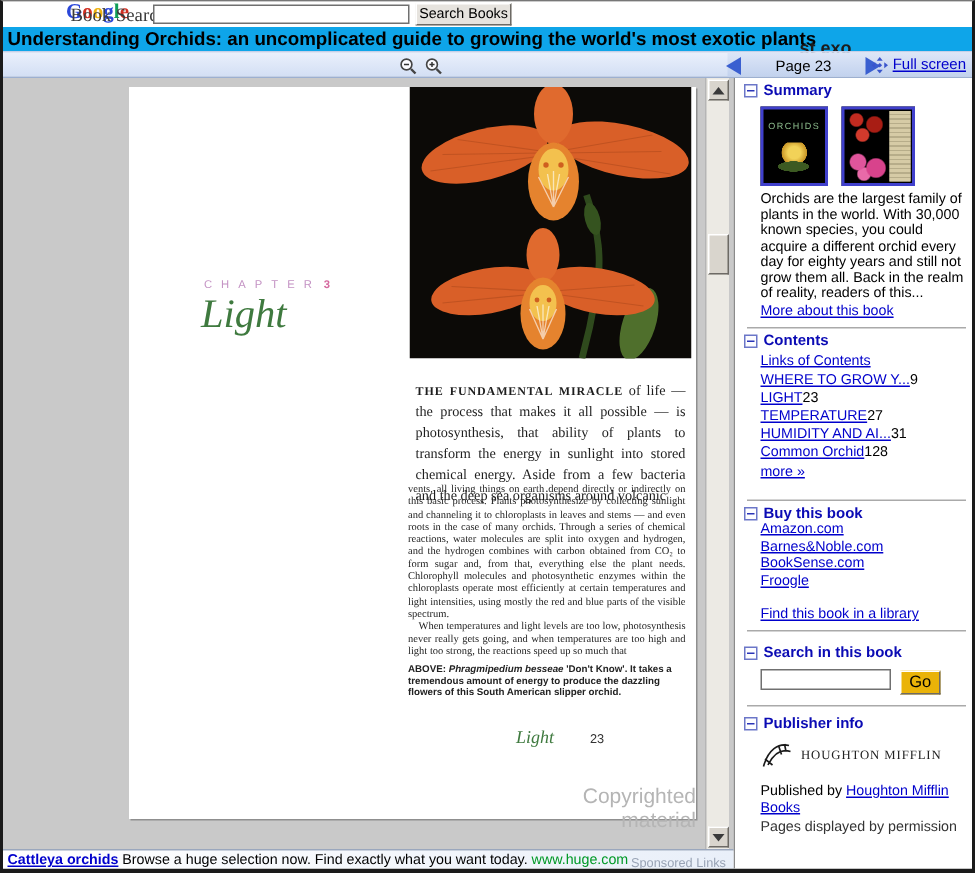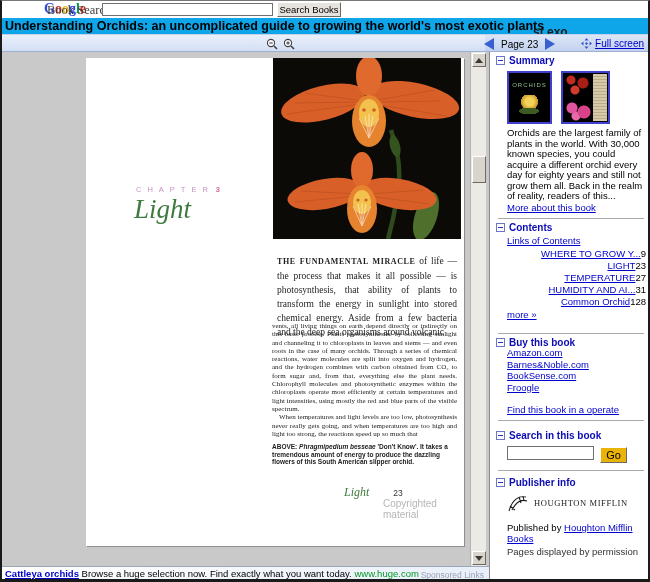--- a/index.html
+++ b/index.html
@@ -25,21 +25,21 @@
   
   .toolbar { position:absolute; top:33px; left:0; width:100%; height:18px;
              background:linear-gradient(#eaf0fc,#d3dff4); border-top:1px solid #c6d0e8; border-bottom:1px solid #9db0d0; }
   .toolbar-right-bg { position:absolute; right:0; top:0; bottom:0; width:163px; background:linear-gradient(#dde6f7,#c2d2ee); }
   .zoomico { position:absolute; top:3px; width:12px; height:12px; cursor:pointer; }
   .zo { left:264px; } .zi { left:281px; }
   .pagenav { position:absolute; left:482px; top:2px; height:14px; display:flex; align-items:center; }
   .tri { width:0; height:0; cursor:pointer; }
   .tri-left { border-right:10px solid #3a5fd0; border-top:6px solid transparent; border-bottom:6px solid transparent; }
   .tri-right { border-left:10px solid #3a5fd0; border-top:6px solid transparent; border-bottom:6px solid transparent; }
-  .page-label { font-size:10px; color:#000; margin:0 7px; }
+  .page-label { font-size:10px; color:#000; margin:0 23px; }
   .fullscreen { position:absolute; right:4px; top:3px; display:flex; align-items:center; gap:3px; }
   .fullscreen a { font-size:10px; color:#0000cc; text-decoration:underline; cursor:pointer; }
 
   
   .viewer { position:absolute; top:51px; left:0; width:487px; height:514px; background:#c9c9c9; overflow:hidden; }
   .page { position:absolute; left:84px; top:6px; width:378px; height:488px; background:#fff; box-shadow:1px 1px 0 #8f8f8f; }
 
   .chapter-line { position:absolute; left:50px; top:127px; font-size:7.5px; color:#c493c4; letter-spacing:6px; }
   .chapter-num { color:#d5699f; font-weight:bold; letter-spacing:0; margin-left:2px; }
   .chapter-title { position:absolute; left:48px; top:136px; font-family:"Liberation Serif",serif; font-style:italic; font-size:27px; color:#3f7a3f; }
@@ -50,21 +50,21 @@
           font-size:9.5px; line-height:14px; color:#1e1e1e; text-align:justify; }
   .lead .sc { font-weight:bold; font-size:8px; letter-spacing:0.6px; }
   .bodytext { position:absolute; left:186px; top:264px; width:185px; font-family:"Liberation Serif",serif;
               font-size:7px; line-height:8.3px; color:#222; text-align:justify; }
   .bodytext p+p { text-indent:7px; }
   .caption { position:absolute; left:186px; top:385px; width:178px; font-size:6.5px; line-height:7.6px; color:#222; font-weight:bold; }
   .caption .sp { font-style:italic; }
   .footer-light { position:absolute; left:258px; top:424px; }
   .footer-light .fl { font-family:"Liberation Serif",serif; font-style:italic; font-size:12px; color:#3f7a3f; }
   .footer-light .fp { font-size:8.5px; color:#333; margin-left:24px; }
-  .copyright { position:absolute; left:297px; top:440px; font-size:10px; color:#b5b5b5; }
+  .copyright { position:absolute; left:297px; top:464px; font-size:14px; color:#b5b5b5;text-align:right; }
 
   
   .sbar { position:absolute; left:468px; top:0; width:16px; height:514px; background:#eceae4; border-left:1px solid #b5b5b5; }
   .sb-btn { position:absolute; left:1px; width:14px; height:14px; background:#d9d5cd;
             border:1px solid; border-color:#fff #6d6a65 #6d6a65 #fff; display:flex; align-items:center; justify-content:center; cursor:pointer; }
   .sb-up { top:1px; } .sb-down { bottom:1px; }
   .sb-thumb { position:absolute; left:1px; top:104px; width:14px; height:27px; background:#d9d5cd;
               border:1px solid; border-color:#fff #6d6a65 #6d6a65 #fff; cursor:grab; }
   .arrow-up { width:0;height:0;border-bottom:5px solid #3a3a3a;border-left:4px solid transparent;border-right:4px solid transparent; }
   .arrow-down { width:0;height:0;border-top:5px solid #3a3a3a;border-left:4px solid transparent;border-right:4px solid transparent; }
@@ -96,21 +96,21 @@
   .t2-pinks { position:absolute; left:1px; top:27px; width:30px; height:21px;
               background:radial-gradient(circle at 8px 8px,#e0559c 5px,rgba(0,0,0,0) 6px),
                          radial-gradient(circle at 20px 12px,#d8438c 6px,rgba(0,0,0,0) 7px),
                          radial-gradient(circle at 12px 16px,#e86aa8 4px,rgba(0,0,0,0) 5px); }
 
   .summary-text { position:absolute; left:17px; top:76px; width:141px; line-height:10.5px; color:#000; }
   .summary-text a { display:inline-block; margin-top:1px; }
 
   .toc-link { position:absolute; left:17px; top:183px; }
   .toc-rows { position:absolute; left:17px; top:196px; width:139px; }
-  .toc-row { display:flex; justify-content:flex-end; height:12px; line-height:12px; }
+  .toc-row { display:flex; justify-content:flex-start; height:12px; line-height:12px; }
   .toc-page { color:#000; }
   .more-link1 { position:absolute; left:17px; top:257px; }
 
   .buy-links { position:absolute; left:17px; top:295px; line-height:11.5px; }
   .buy-links a { display:block; }
   .library-link { position:absolute; left:17px; top:352px; }
 
   .sis-input { position:absolute; left:17px; top:394px; width:87px; height:14px; border:1px solid #707070; font-size:9px; padding:0 2px; }
   .go-btn { position:absolute; left:110px; top:395px; width:27px; height:16px; font-size:11px;
             background:#eab308; border:1px solid; border-color:#fff #6d6a65 #6d6a65 #fff; }
@@ -301,21 +301,21 @@
     <div class="sec-head" style="top:285px;">
       <span class="minusbox"></span>
       <span class="sec-title">Buy this book</span>
     </div>
     <div class="buy-links">
       <a>Amazon.com</a>
       <a>Barnes&amp;Noble.com</a>
       <a>BookSense.com</a>
       <a>Froogle</a>
     </div>
-    <a class="library-link">Find this book in a operate</a>
+    <a class="library-link">Find this book in a library</a>
 
     <div class="sep" style="top:368px;"></div>
 
     <div class="sec-head" style="top:378px;">
       <span class="minusbox"></span>
       <span class="sec-title">Search in this book</span>
     </div>
     <input class="sis-input" type="text" value="" style="">
     <button class="go-btn">Go</button>
 

